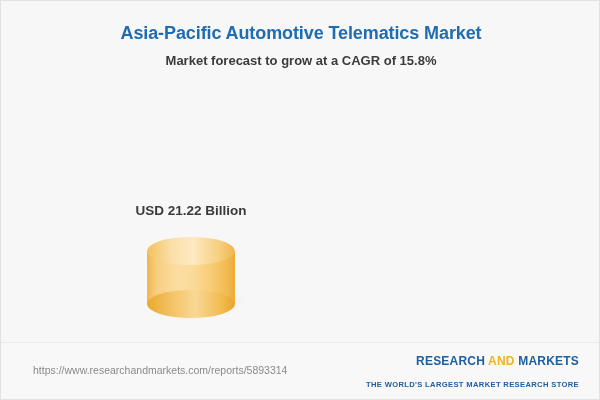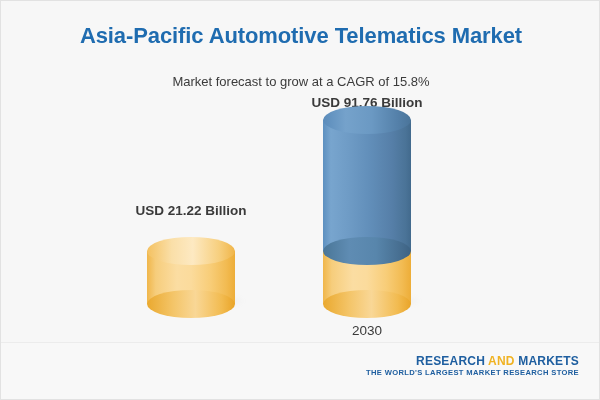--- a/index.html
+++ b/index.html
@@ -25,30 +25,30 @@
   
   .header {
     position: absolute;
     top: 0; left: 0;
     width: 600px;
     text-align: center;
   }
   .chart-title {
     margin: 0;
     padding-top: 22px;
-    font-size: 22px;
+    font-size: 18px;
     font-weight: bold;
     color: #1f6cb0;
     letter-spacing: -0.1px;
   }
   .chart-subtitle {
-    margin: 16px;
+    margin: 0;
     padding-top: 9px;
     font-size: 13px;
-    font-weight: normal;
+    font-weight: bold;
     color: #3b3b3b;
   }
 
   
   .plot {
     position: absolute;
     left: 0;
     top: 85px;
     width: 600px;
     height: 255px;
@@ -193,21 +193,21 @@
   .brand-name {
     font-size: 12px;
     font-weight: bold;
     letter-spacing: 0.2px;
     color: #1f5fa0;
     white-space: nowrap;
     line-height: 1.05;
   }
   .brand-name .and { color: #f0b323; }
   .brand-tag {
-    margin-top: 0;
+    margin-top: 12px;
     font-size: 7.6px;
     font-weight: bold;
     letter-spacing: 0.35px;
     color: #1f5fa0;
     white-space: nowrap;
   }
 </style>
 </head>
 <body>
 
@@ -222,35 +222,24 @@
 
     <div class="bar-group g2022">
       <div class="value-label">USD 21.22 Billion</div>
       <div class="cyl-shadow"></div>
       <div class="cyl seg-yellow">
         <div class="cap-bottom"></div>
         <div class="cap-top"></div>
       </div>
     </div>
 
-    <div class="bar-group g2030">
-      <div class="value-label">USD 91.76 Billion</div>
-      <div class="cyl-shadow"></div>
-      <div class="cyl seg-yellow">
-        <div class="cap-bottom"></div>
-      </div>
-      <div class="cyl seg-blue">
-        <div class="cap-bottom"></div>
-        <div class="cap-top"></div>
-      </div>
-      <div class="year-label">2030</div>
-    </div>
 
   </div>
 
   <div class="footer">
+    <a class="footer-url" href="#">https://www.researchandmarkets.com/reports/5893314</a>
     <div class="brand">
       <div class="brand-name"><span>RESEARCH</span> <span class="and">AND</span> <span>MARKETS</span></div>
       <div class="brand-tag">THE WORLD'S LARGEST MARKET RESEARCH STORE</div>
     </div>
   </div>
 
 </div>
 
 </body></html>

